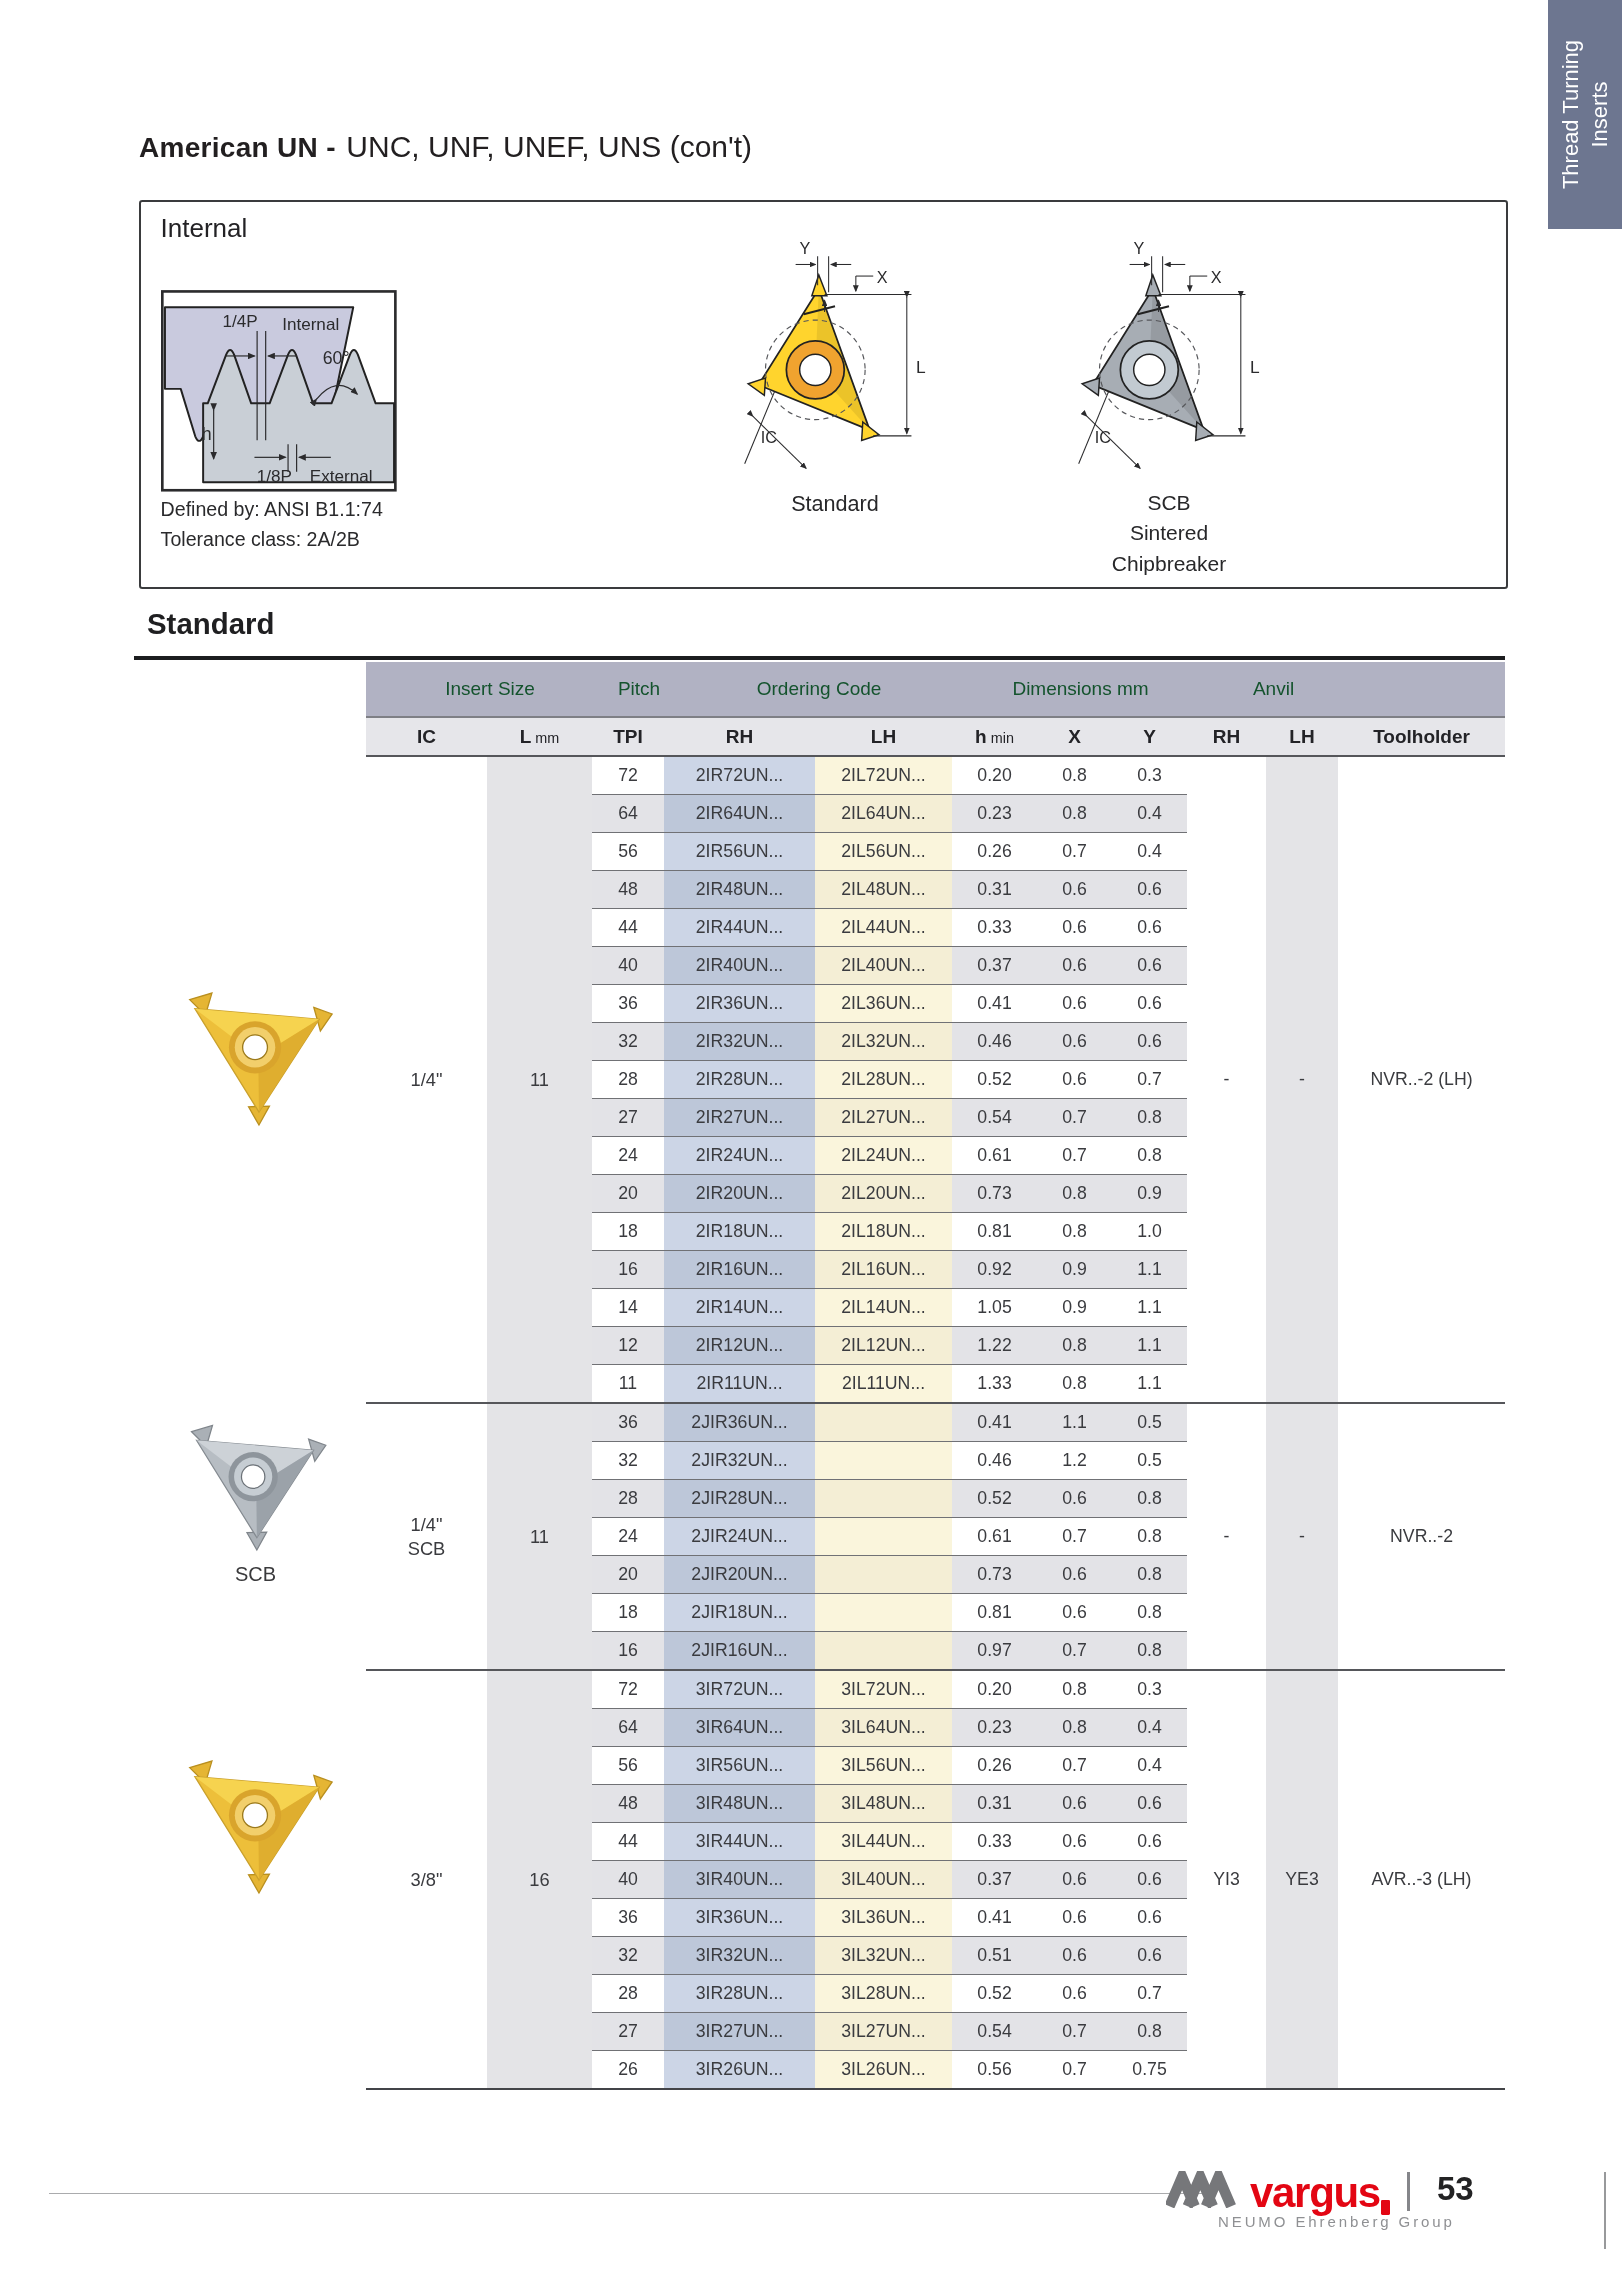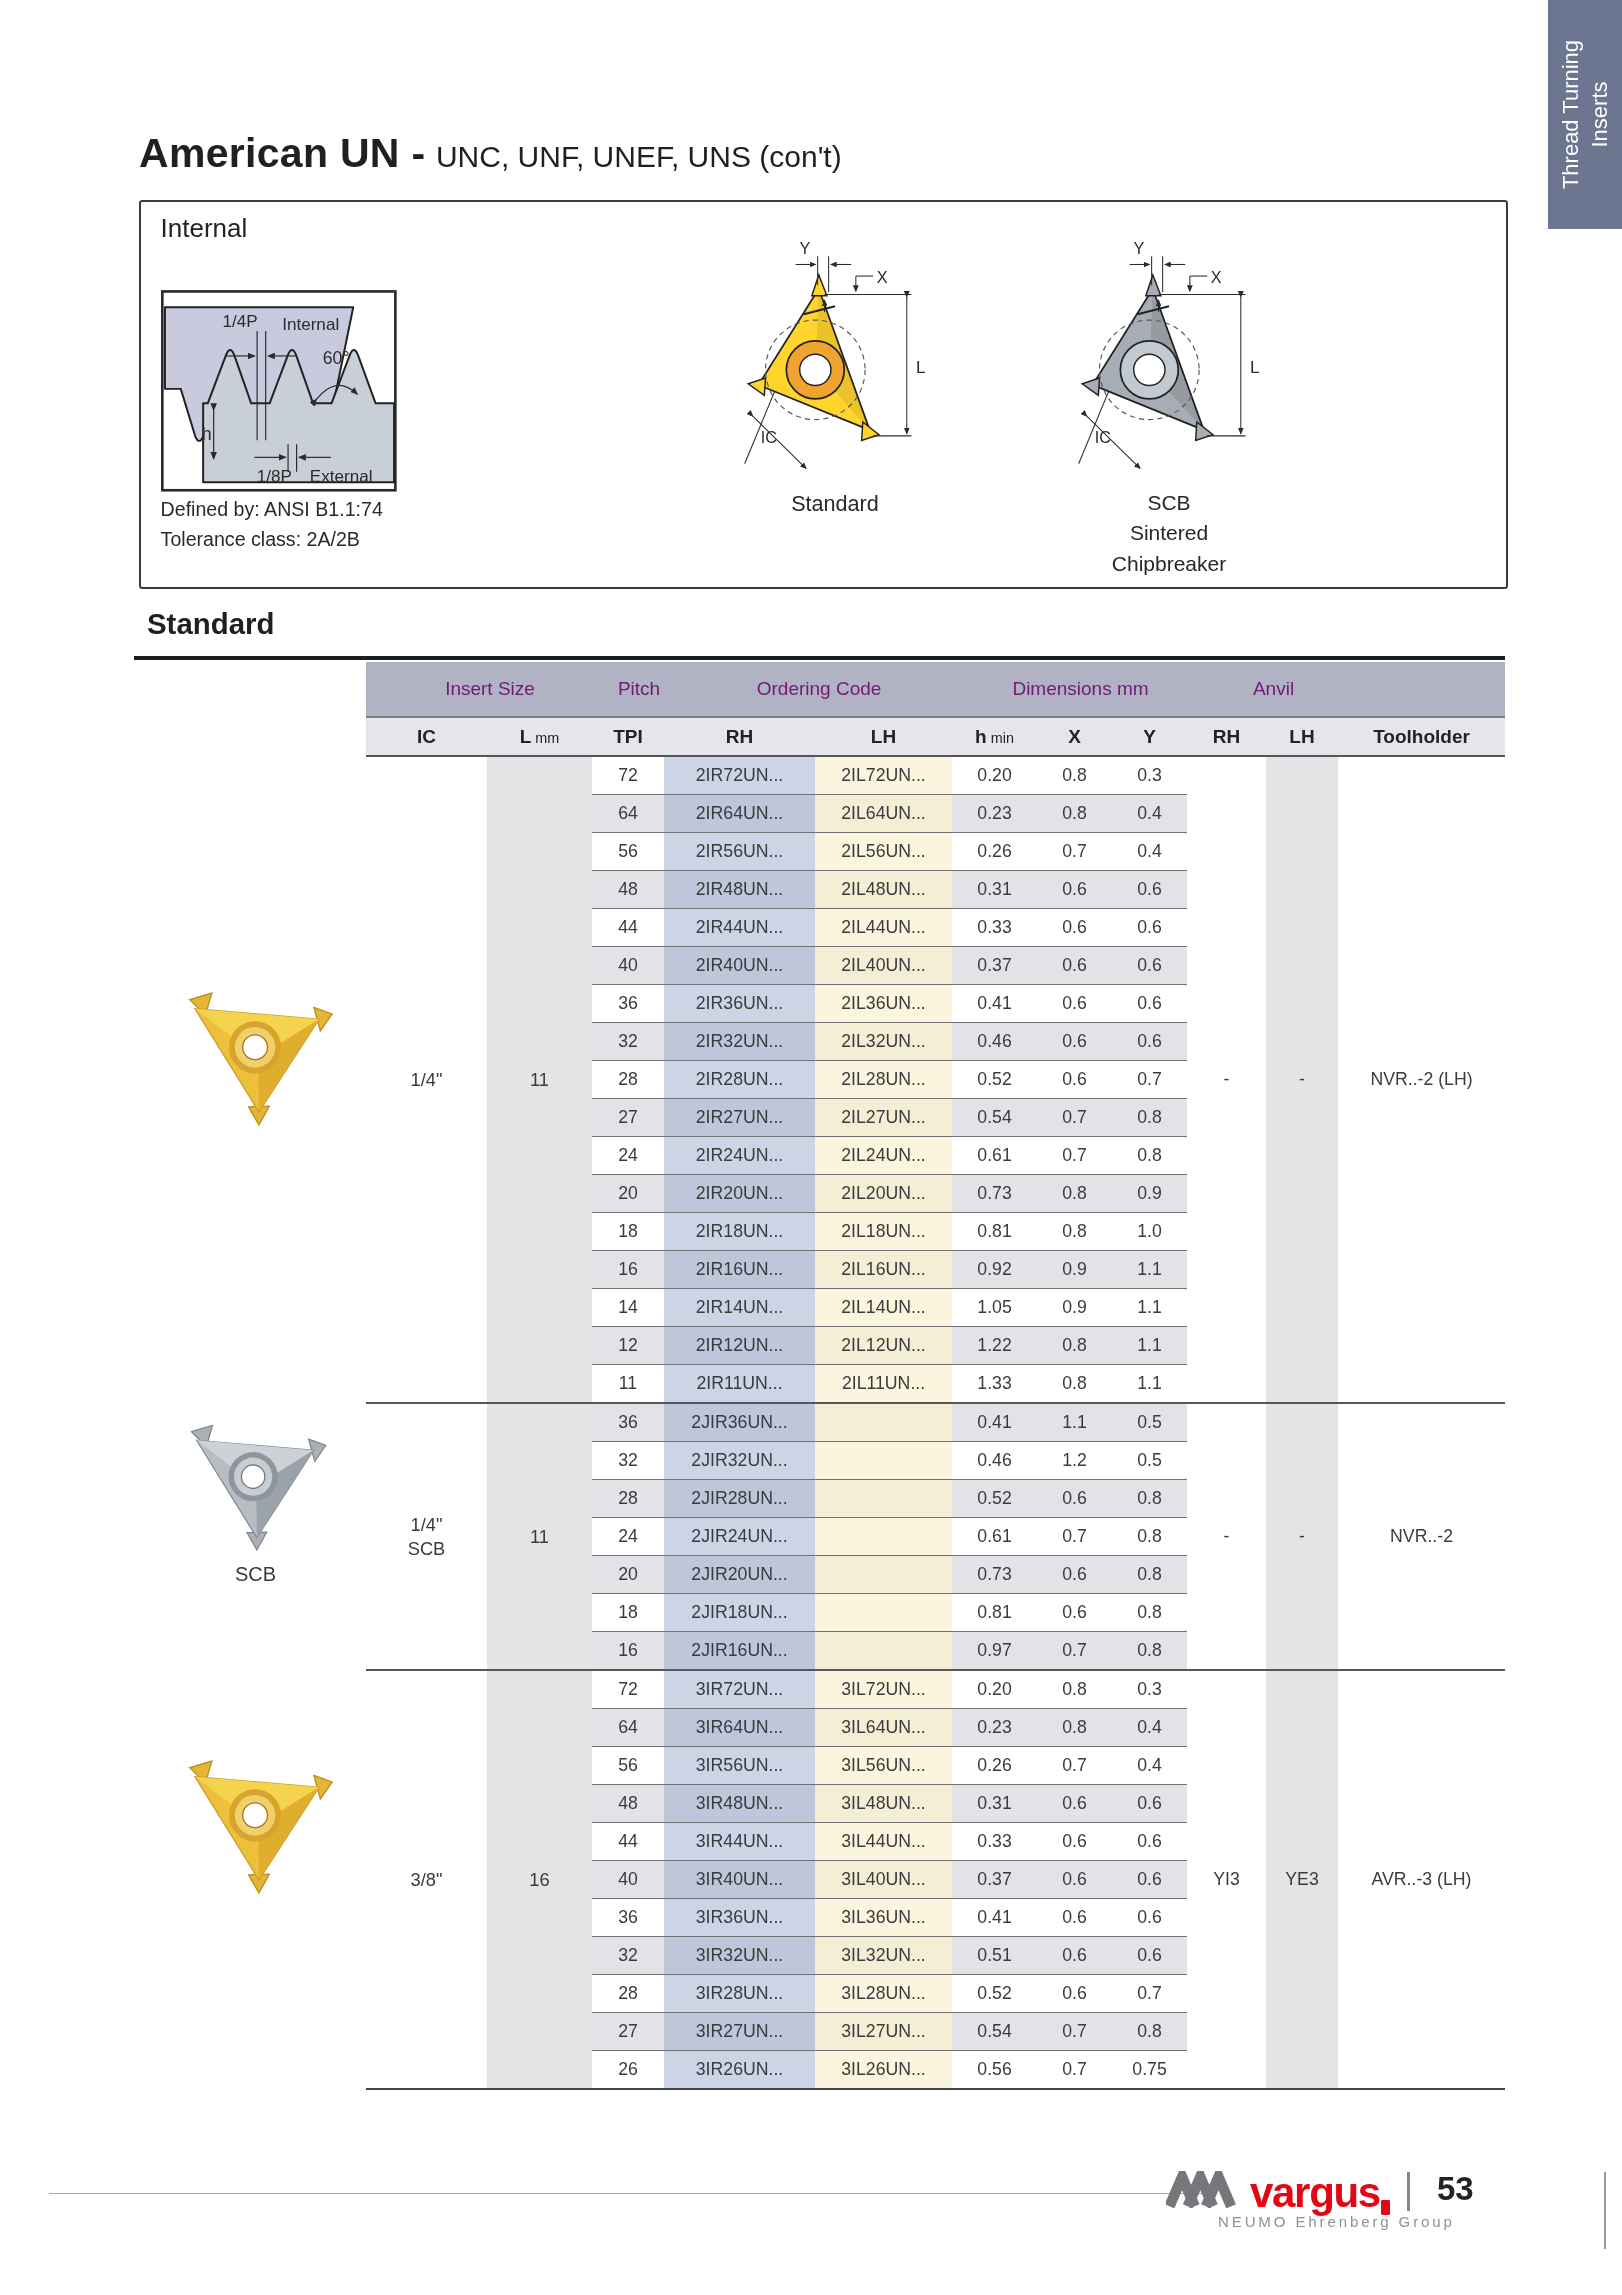--- a/index.html
+++ b/index.html
@@ -6,41 +6,41 @@
   .page{position:relative;width:1623px;height:2295px;background:#fff;overflow:hidden;
         font-family:"Liberation Sans",sans-serif;color:#333;}
   
   .side-tab{position:absolute;left:1548px;top:0;width:75px;height:229px;background:#6d7690;
             display:flex;align-items:center;justify-content:center;}
   .side-tab .rot{flex:none;width:229px;height:75px;transform:rotate(-90deg);
                  display:flex;flex-direction:column;justify-content:center;text-align:center;
                  color:#fff;font-size:22px;line-height:1.3;}
   
   .page-title{position:absolute;left:139px;top:130px;display:flex;align-items:baseline;gap:10.5px;color:#221f20;}
-  .page-title .main{font-size:41px;font-weight:bold;letter-spacing:0.3px;}
+  .page-title .main{font-size:28px;font-weight:bold;letter-spacing:0.3px;}
   .page-title .sub{font-size:30px;font-weight:400;}
   
   .internal-box{position:absolute;left:139px;top:200px;width:1365px;height:385px;
                 border:2px solid #3a3b3d;border-radius:3.3px;background:#fff;}
   .internal-title{position:absolute;left:19.6px;top:10.5px;font-size:26px;color:#232225;}
   .thread-svg{position:absolute;left:19.6px;top:88px;width:237px;height:203px;}
   .defined{position:absolute;left:19.6px;top:292px;font-size:19.6px;color:#2a2a2c;line-height:1.55;}
   .fig{position:absolute;top:37px;width:236px;}
   .fig-std{left:576px;} .fig-scb{left:910px;}
   .fig svg{width:236px;height:249px;display:block;}
   .fig-cap{width:100%;text-align:center;font-size:21.6px;font-weight:500;color:#28282a;margin-top:2.6px;}
   .fig-cap.multi{font-size:21px;line-height:1.45;margin-top:0;}
   
   .standard-h{position:absolute;left:147px;top:607px;font-size:29.4px;font-weight:bold;color:#1f1f21;}
   .topline{position:absolute;left:134px;top:656px;width:1371px;height:3.9px;background:#1c1d1f;}
   
   .tbl{position:absolute;left:366px;top:662px;width:1139px;border-collapse:collapse;
        table-layout:fixed;font-size:17.7px;color:#3a3b3f;border-bottom:2.6px solid #434448;}
   .tbl th,.tbl td{padding:0;text-align:center;font-weight:400;vertical-align:middle;}
-  .tbl thead tr.grp th{background:#b1b2c3;height:54px;font-size:19px;color:#701a75;
+  .tbl thead tr.grp th{background:#b1b2c3;height:54px;font-size:19px;color:#14532d;
                        border-bottom:2px solid #7e7f85;padding-left:22px;}
   .tbl thead tr.sub th{background:#e6e6ea;height:37px;font-size:19px;font-weight:700;color:#232327;}
   .tbl thead .unit{font-size:14.4px;font-weight:400;}
   .tbl tbody td{height:37px;}
   .stripe{background:#e3e3e7;}
   .rh0{background:#ccd5e6;} .rh1{background:#bdc7d9;}
   .lh0{background:#faf5dc;margin-top:38px;} .lh1{background:#f4eed5;}
   .colgray{background:#e4e4e7;}
   .ic-cell{background:#fff;font-size:18.3px;line-height:1.3;}
   .tbl tbody tr.gstart td{border-top:2px solid #55565a;}

